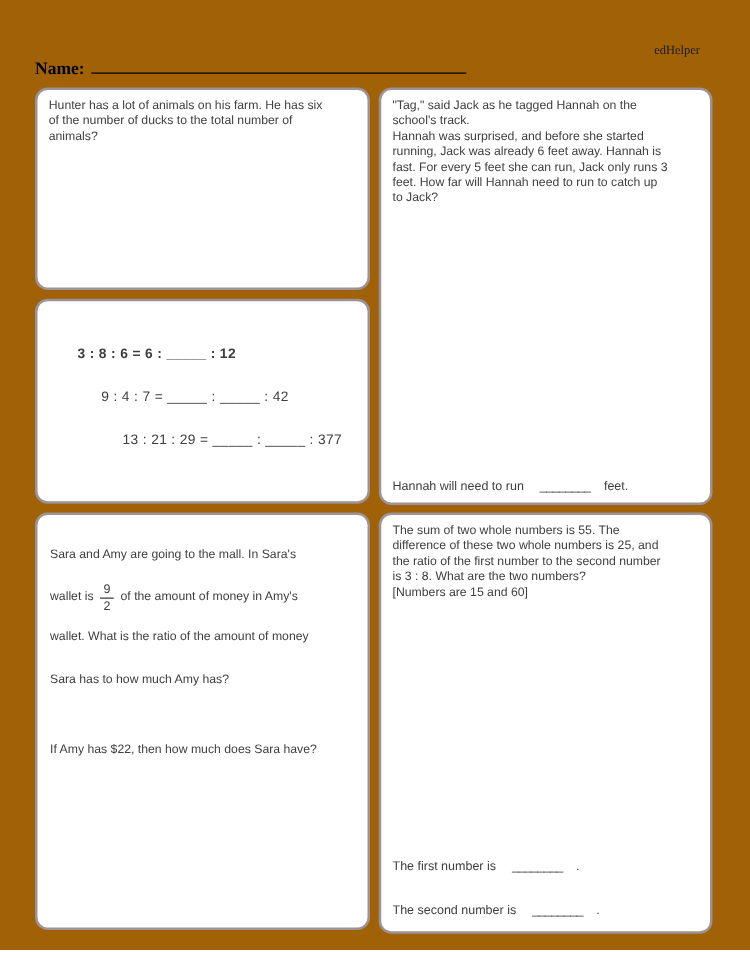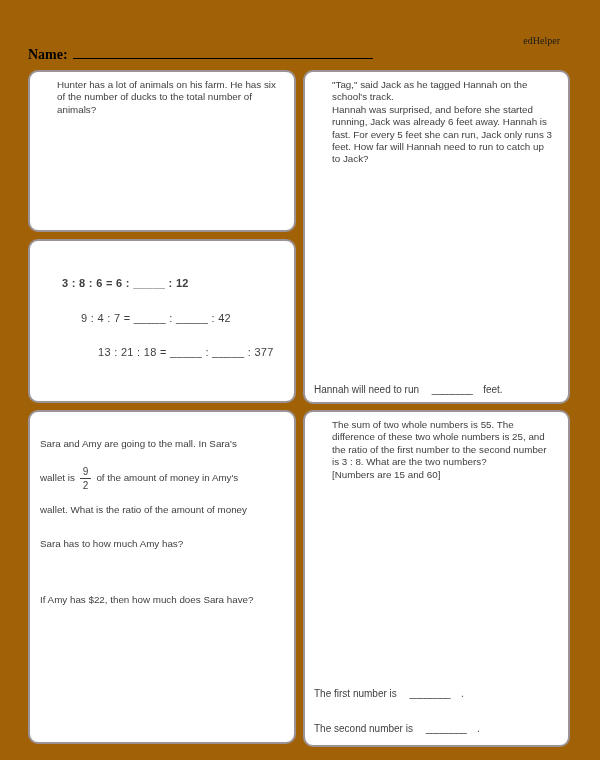--- a/index.html
+++ b/index.html
@@ -22,21 +22,21 @@
   }
   .box {
     position:absolute; background:#fff;
     border:2px solid #9b9396; border-radius:10px;
   }
   #box-farm   { left:28px;  top:70px;  width:268px; height:162px; }
   #box-ratios { left:28px;  top:239px; width:268px; height:164px; }
   #box-mall   { left:28px;  top:410px; width:268px; height:334px; }
   #box-tag    { left:303px; top:70px;  width:267px; height:334px; }
   #box-sum    { left:303px; top:410px; width:267px; height:337px; }
-  .content { padding:7px 6px 0 27px; }
+  .content { padding:7px 6px 0 9px; }
   .line {
     font-size:9.8px; line-height:12.4px; color:#3e3e3e; white-space:nowrap;
   }
   .abs { position:absolute; }
   .eq {
     position:absolute; font-size:11px; color:#3e3e3e; white-space:nowrap;
     letter-spacing:0.3px;
   }
   #eq-0 { left:32px; top:36px;font-weight:bold; }
   #eq-1 { left:51px; top:71px; }
@@ -75,21 +75,21 @@
     <div class="content">
       <div class="line">Hunter has a lot of animals on his farm.  He has six</div>
       <div class="line">of the number of ducks to the total number of</div>
       <div class="line">animals?</div>
     </div>
   </div>
 
   <div class="box" id="box-ratios">
     <div class="eq" id="eq-0">3 : 8 : 6 = 6 : _____ : 12</div>
     <div class="eq" id="eq-1">9 : 4 : 7 = _____ : _____ : 42</div>
-    <div class="eq" id="eq-2">13 : 21 : 18 = _____ : _____ : 377</div>
+    <div class="eq" id="eq-2">13 : 21 : 29 = _____ : _____ : 377</div>
   </div>
 
   <div class="box" id="box-mall">
     <div class="line abs mall-line" id="mall-1">Sara and Amy are going to the mall. In Sara's</div>
     <div class="line abs mall-line" id="mall-2">
       <span>wallet is</span>
       <span class="fraction">
         <span class="num">9</span>
         <span class="den">2</span>
       </span>

